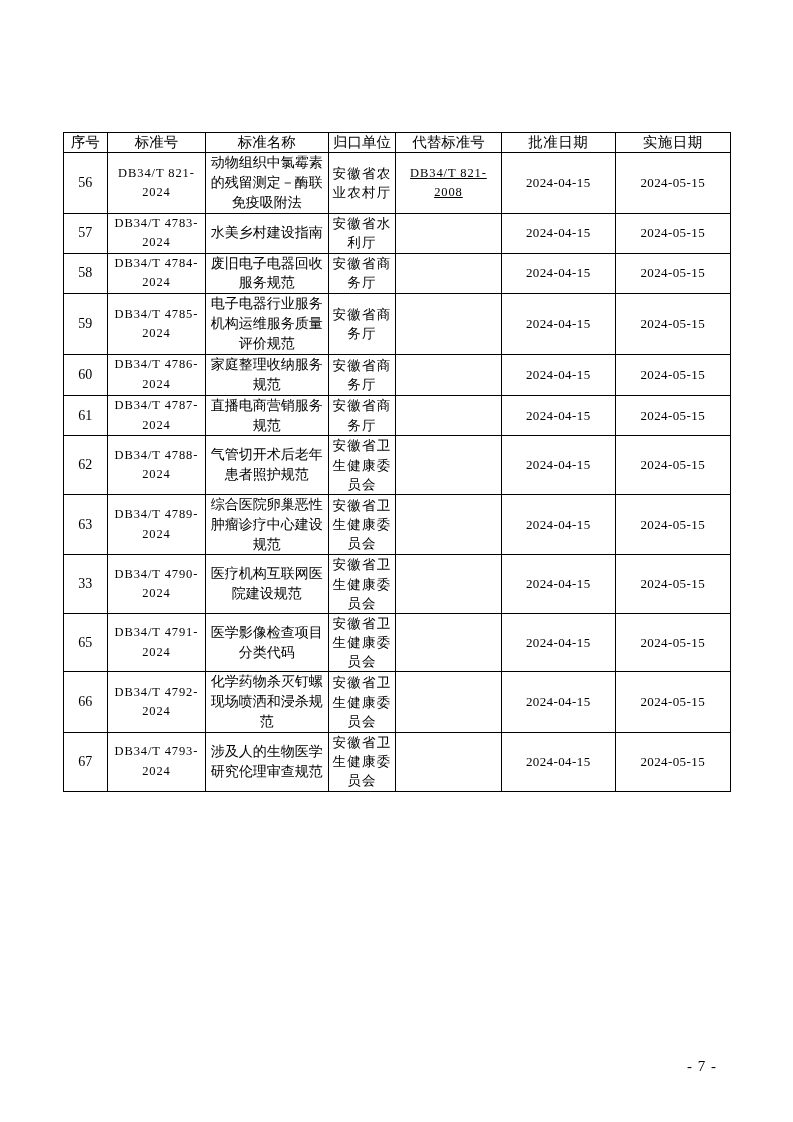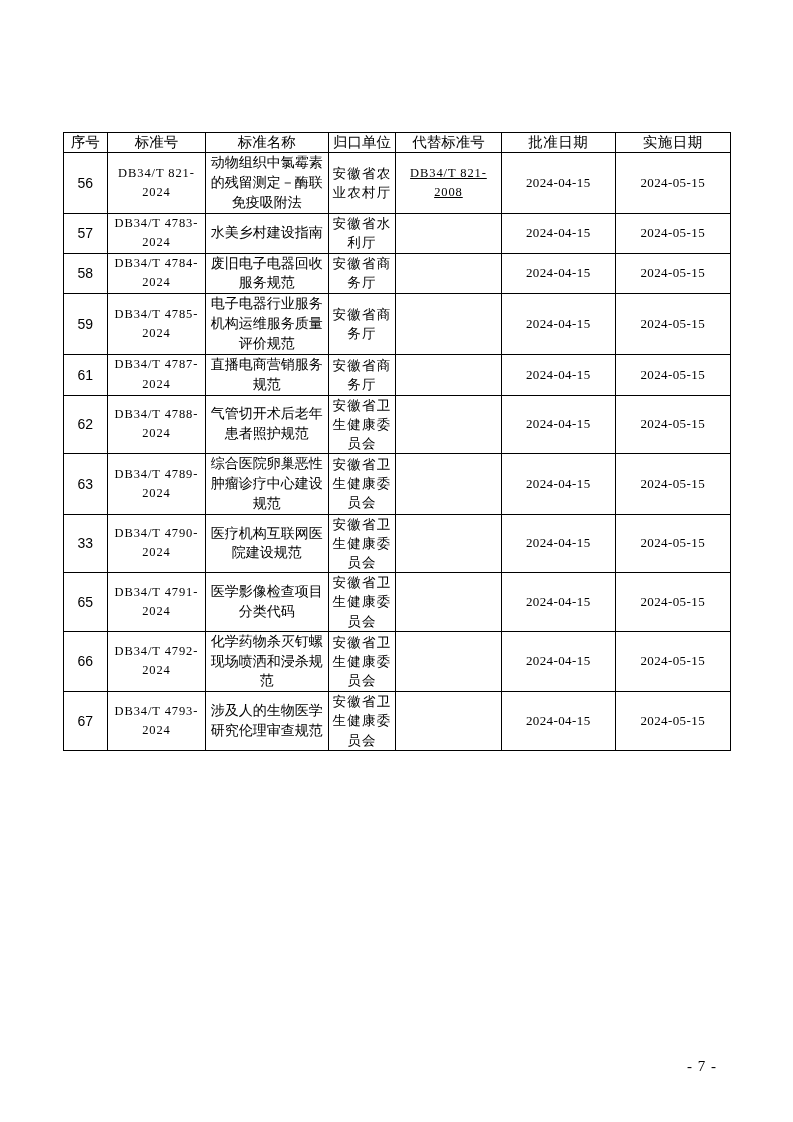--- a/index.html
+++ b/index.html
@@ -48,21 +48,21 @@
     line-height: 1.32;
     padding: 5px 2px;
     font-family: "Liberation Serif", "DejaVu Serif", serif;
   }
   thead th.wide-head {
     letter-spacing: 0.5px;
   }
 
   td.seq {
     font-size: 14px;
-    font-family: Liberation Sans, sans-serif;
+    font-family: Liberation Serif, serif;
   }
   td.stdnum {
     font-size: 12.5px;
     letter-spacing: 0.9px;
     line-height: 1.55;
     padding: 3px 2px;
     font-family: "Liberation Serif", "DejaVu Serif", serif;
   }
   td.stdname {
     font-size: 14px;
@@ -155,20 +155,29 @@
       <tr>
         <td class="seq">59</td>
         <td class="stdnum">DB34/T 4785-2024</td>
         <td class="stdname">电子电器行业服务机构运维服务质量评价规范</td>
         <td class="dept">安徽省商务厅</td>
         <td class="repl"></td>
         <td class="date">2024-04-15</td>
         <td class="date">2024-05-15</td>
       </tr>
       <tr>
+        <td class="seq">60</td>
+        <td class="stdnum">DB34/T 4786-2024</td>
+        <td class="stdname">家庭整理收纳服务规范</td>
+        <td class="dept">安徽省商务厅</td>
+        <td class="repl"></td>
+        <td class="date">2024-04-15</td>
+        <td class="date">2024-05-15</td>
+      </tr>
+      <tr>
         <td class="seq">61</td>
         <td class="stdnum">DB34/T 4787-2024</td>
         <td class="stdname">直播电商营销服务规范</td>
         <td class="dept">安徽省商务厅</td>
         <td class="repl"></td>
         <td class="date">2024-04-15</td>
         <td class="date">2024-05-15</td>
       </tr>
       <tr>
         <td class="seq">62</td>

